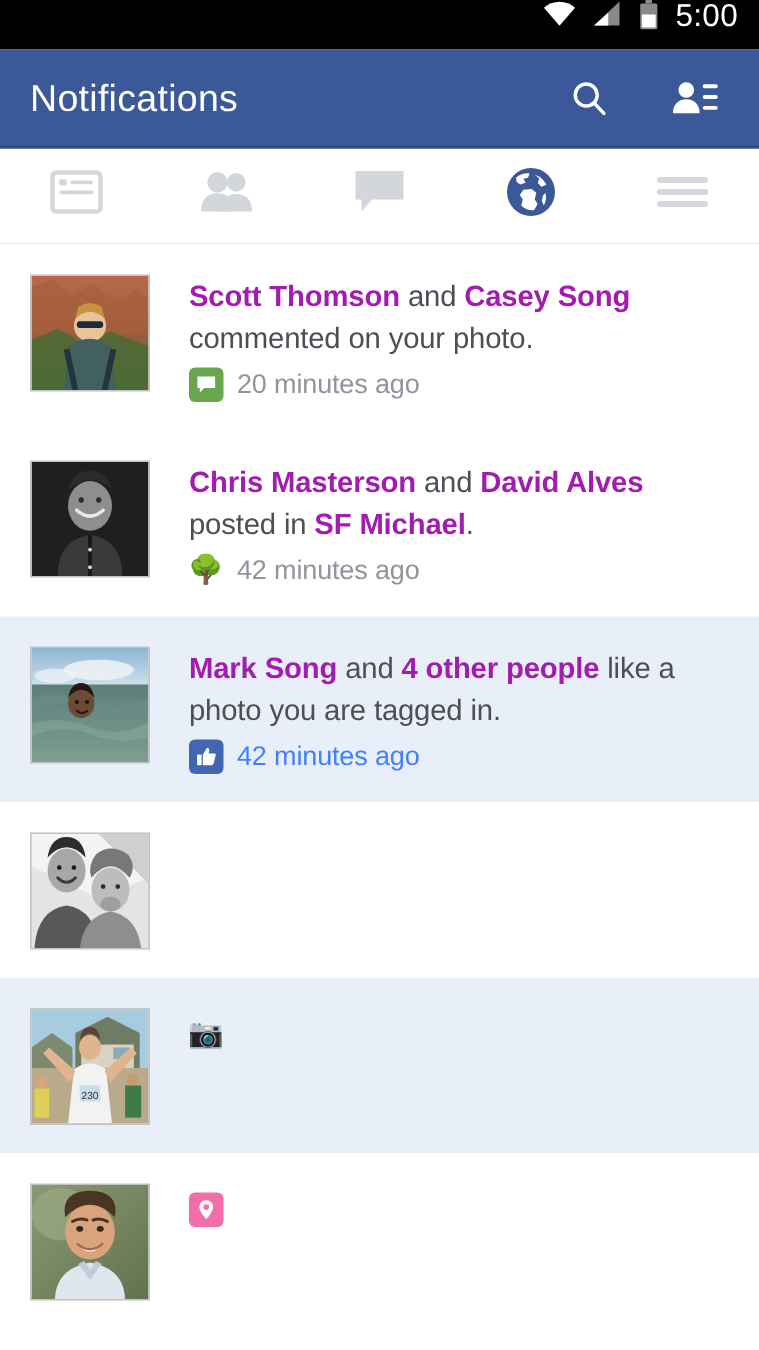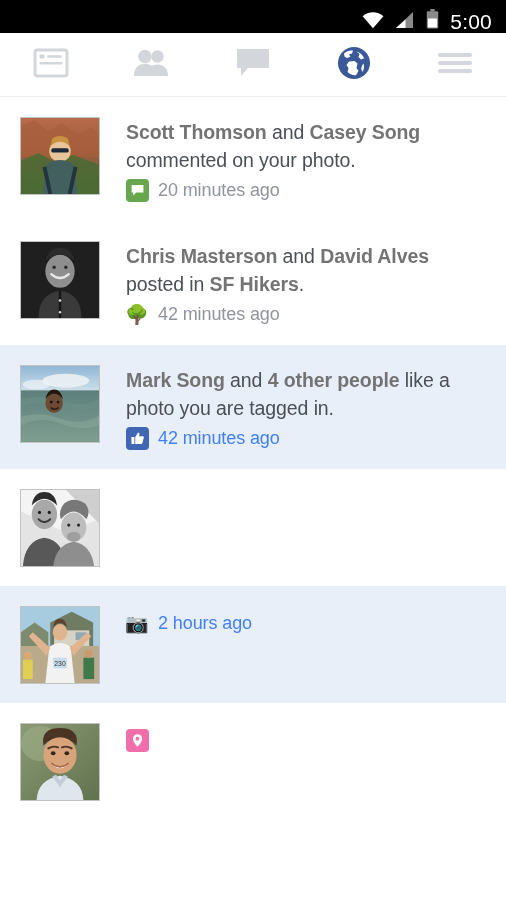--- a/index.html
+++ b/index.html
@@ -20,21 +20,21 @@
     height: 900px;
     overflow: hidden;
     background: #ffffff;
   }
 
   
   .status-bar {
     height: 33px;
     background: #000000;
     display: flex;
-    align-items: flex-end;
+    align-items: flex-start;
     justify-content: flex-end;
     padding-right: 14px;
     gap: 11px;
   }
   .status-icon { display: block; }
   .status-time {
     color: #ffffff;
     font-size: 21px;
     font-weight: 400;
     letter-spacing: 0.2px;
@@ -129,21 +129,21 @@
   }
   .notif-text {
     font-size: 19.5px;
     line-height: 28px;
     color: #4b4f56;
     letter-spacing: -0.1px;
     word-wrap: break-word;
   }
   .notif-text b {
     font-weight: 700;
-    color: #737373;
+    color: #a21caf;
   }
   .notif-meta {
     display: flex;
     align-items: center;
     margin-top: 5px;
     gap: 9px;
   }
   .badge {
     width: 23px;
     height: 23px;
@@ -186,20 +186,41 @@
     <span class="status-icon">
       <svg width="13" height="20" viewBox="0 0 13 20">
         <rect x="4.3" y="0" width="4.4" height="2.3" fill="#8a8a8a"></rect>
         <rect x="0.8" y="2.3" width="11.4" height="17.2" rx="1" fill="#8a8a8a"></rect>
         <rect x="1.9" y="9.6" width="9.2" height="8.8" rx="0.5" fill="#ffffff"></rect>
       </svg>
     </span>
     <span class="status-time">5:00</span>
   </div>
 
+  <div class="app-bar">
+    <span class="app-title">Notifications</span>
+    <div class="app-bar-actions">
+      <span class="app-action">
+        <svg width="30" height="30" viewBox="0 0 30 30">
+          <circle cx="12.8" cy="12.3" r="7.3" fill="none" stroke="#ffffff" stroke-width="2.3"></circle>
+          <line x1="18.2" y1="17.8" x2="24.6" y2="24.6" stroke="#ffffff" stroke-width="2.3" stroke-linecap="round"></line>
+        </svg>
+      </span>
+      <span class="app-action">
+        <svg width="32" height="30" viewBox="0 0 32 30">
+          <circle cx="10.5" cy="9" r="5.2" fill="#ffffff"></circle>
+          <path d="M1.6 24.5 C1.6 18.2 5.6 15.2 10.5 15.2 C15.4 15.2 19.4 18.2 19.4 24.5 Z" fill="#ffffff"></path>
+          <rect x="21.5" y="5.2" width="10" height="2.6" rx="1.3" fill="#ffffff"></rect>
+          <rect x="21.5" y="12.4" width="10" height="2.6" rx="1.3" fill="#ffffff"></rect>
+          <rect x="21.5" y="19.6" width="10" height="2.6" rx="1.3" fill="#ffffff"></rect>
+        </svg>
+      </span>
+    </div>
+    <div class="app-bar-underline"></div>
+  </div>
 
   <div class="tab-bar">
 
     <div class="tab">
       <span>
         <svg width="38" height="34" viewBox="0 0 38 34">
           <rect x="3" y="4" width="32" height="26" rx="2.5" fill="none" stroke="#d3d6db" stroke-width="3"></rect>
           <rect x="7.5" y="8.5" width="5" height="4" rx="1" fill="#d3d6db"></rect>
           <rect x="15" y="9.3" width="15" height="2.5" rx="1.2" fill="#d3d6db"></rect>
           <rect x="7.5" y="16" width="23" height="2.5" rx="1.2" fill="#d3d6db"></rect>
@@ -292,21 +313,21 @@
             <path d="M31 33 q9 8 18 0" stroke="#e8e8e8" stroke-width="2.4" fill="none" stroke-linecap="round"></path>
             <circle cx="34" cy="26" r="1.8" fill="#2b2b2b"></circle>
             <circle cx="46" cy="26" r="1.8" fill="#2b2b2b"></circle>
             <path d="M18 78 q0 -25 22 -28 q22 3 22 28 z" fill="#3a3a3a"></path>
             <path d="M40 50 l0 28" stroke="#161616" stroke-width="2.5"></path>
             <circle cx="40" cy="60" r="1.3" fill="#d8d8d8"></circle>
             <circle cx="40" cy="72" r="1.3" fill="#d8d8d8"></circle>
           </svg>
         </div>
         <div class="notif-body">
-          <div class="notif-text"><b>Chris Masterson</b> and <b>David Alves</b> posted in <b>SF Hikers</b>.</div>
+          <div class="notif-text"><b>Chris Masterson</b> and <b>David Alves</b> posted in <b>SF Michael</b>.</div>
           <div class="notif-meta">
             <span class="badge emoji">🌳</span>
             <span class="notif-time">42 minutes ago</span>
           </div>
         </div>
       </div>
       <div class="notif-row unread">
         <div class="thumb">
           <svg viewBox="0 0 80 78" preserveAspectRatio="none">
             <defs>
@@ -384,21 +405,20 @@
             <text x="40" y="61" font-size="7" text-anchor="middle" fill="#333" font-family="sans-serif">230</text>
             <rect x="2" y="54" width="10" height="20" fill="#e0cf55"></rect>
             <circle cx="7" cy="50" r="4" fill="#d8a878"></circle>
             <rect x="64" y="52" width="11" height="22" fill="#3e7a4a"></rect>
             <circle cx="69" cy="48" r="4" fill="#c99a6e"></circle>
           </svg>
         </div>
         <div class="notif-body">
           <div class="notif-meta">
             <span class="badge emoji">📷</span>
-            <span class="notif-time blue">2 hours ago</span>
           </div>
         </div>
       </div>
       <div class="notif-row">
         <div class="thumb">
           <svg viewBox="0 0 80 78" preserveAspectRatio="none">
             <defs>
               <linearGradient id="bgp" x1="0" y1="0" x2="1" y2="1">
                 <stop offset="0" stop-color="#8a9a74"></stop>
                 <stop offset="1" stop-color="#61724e"></stop>

